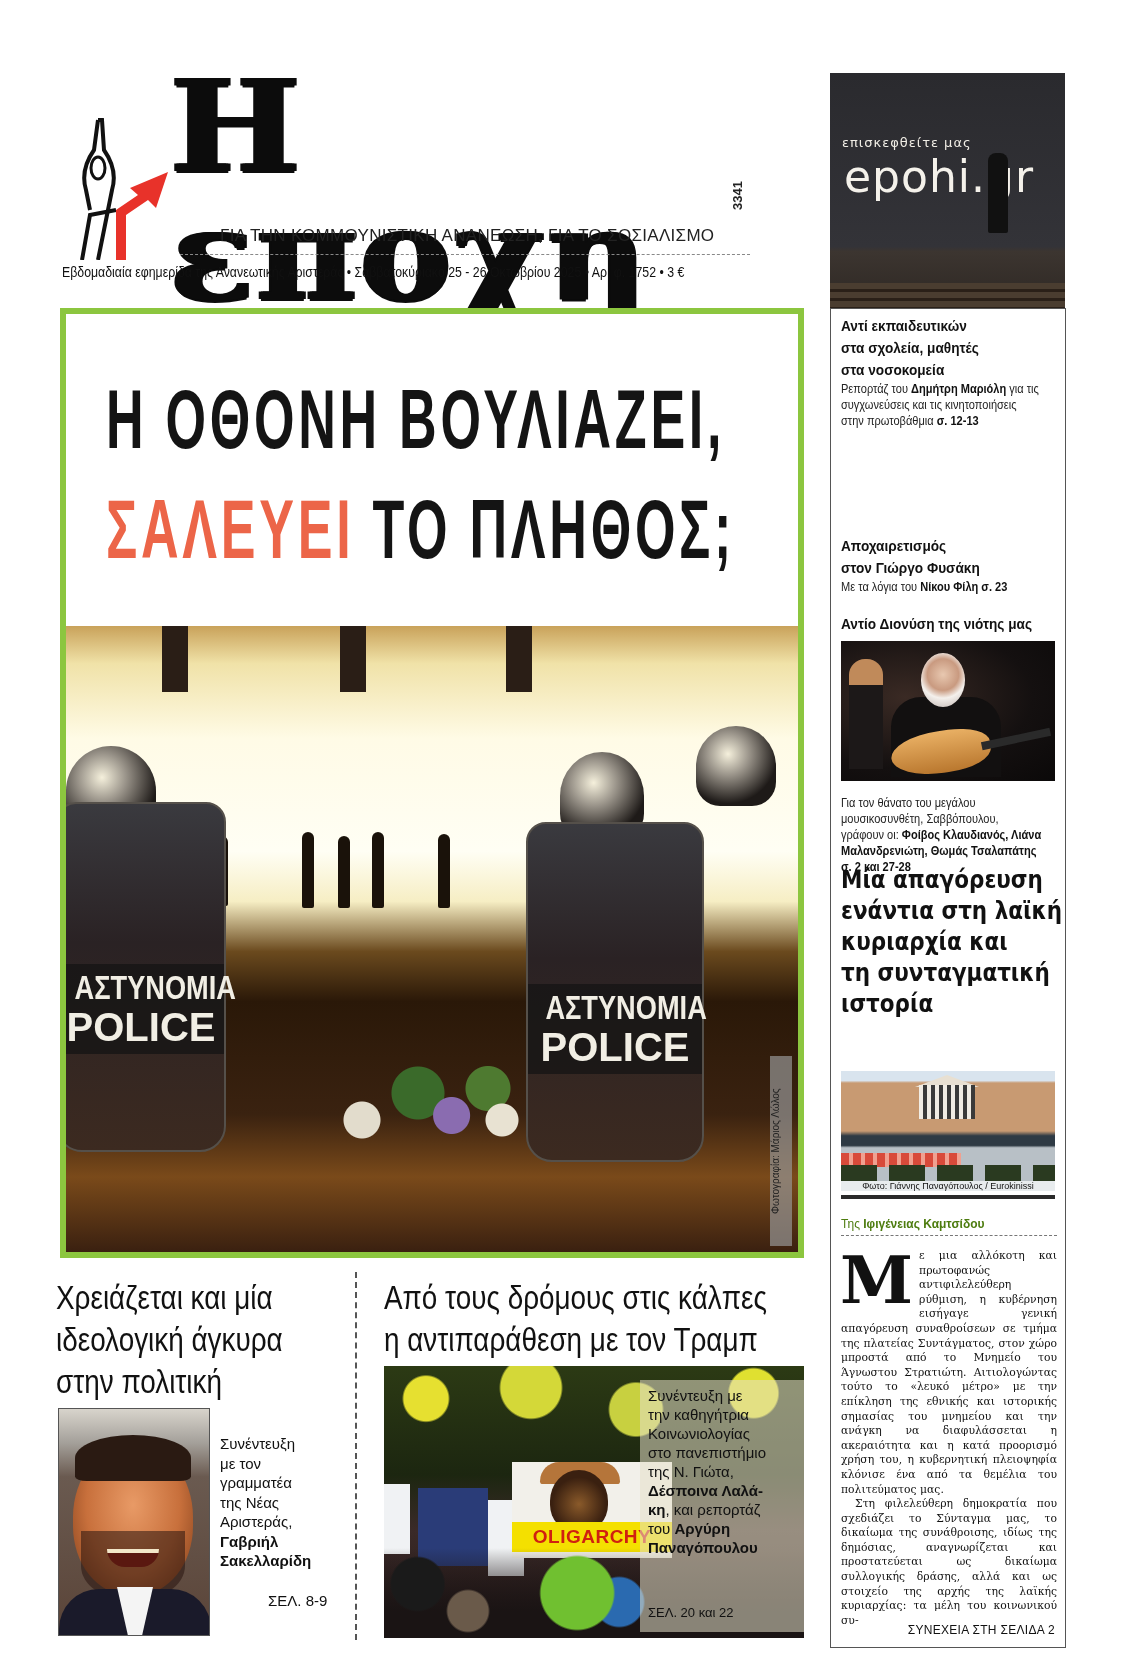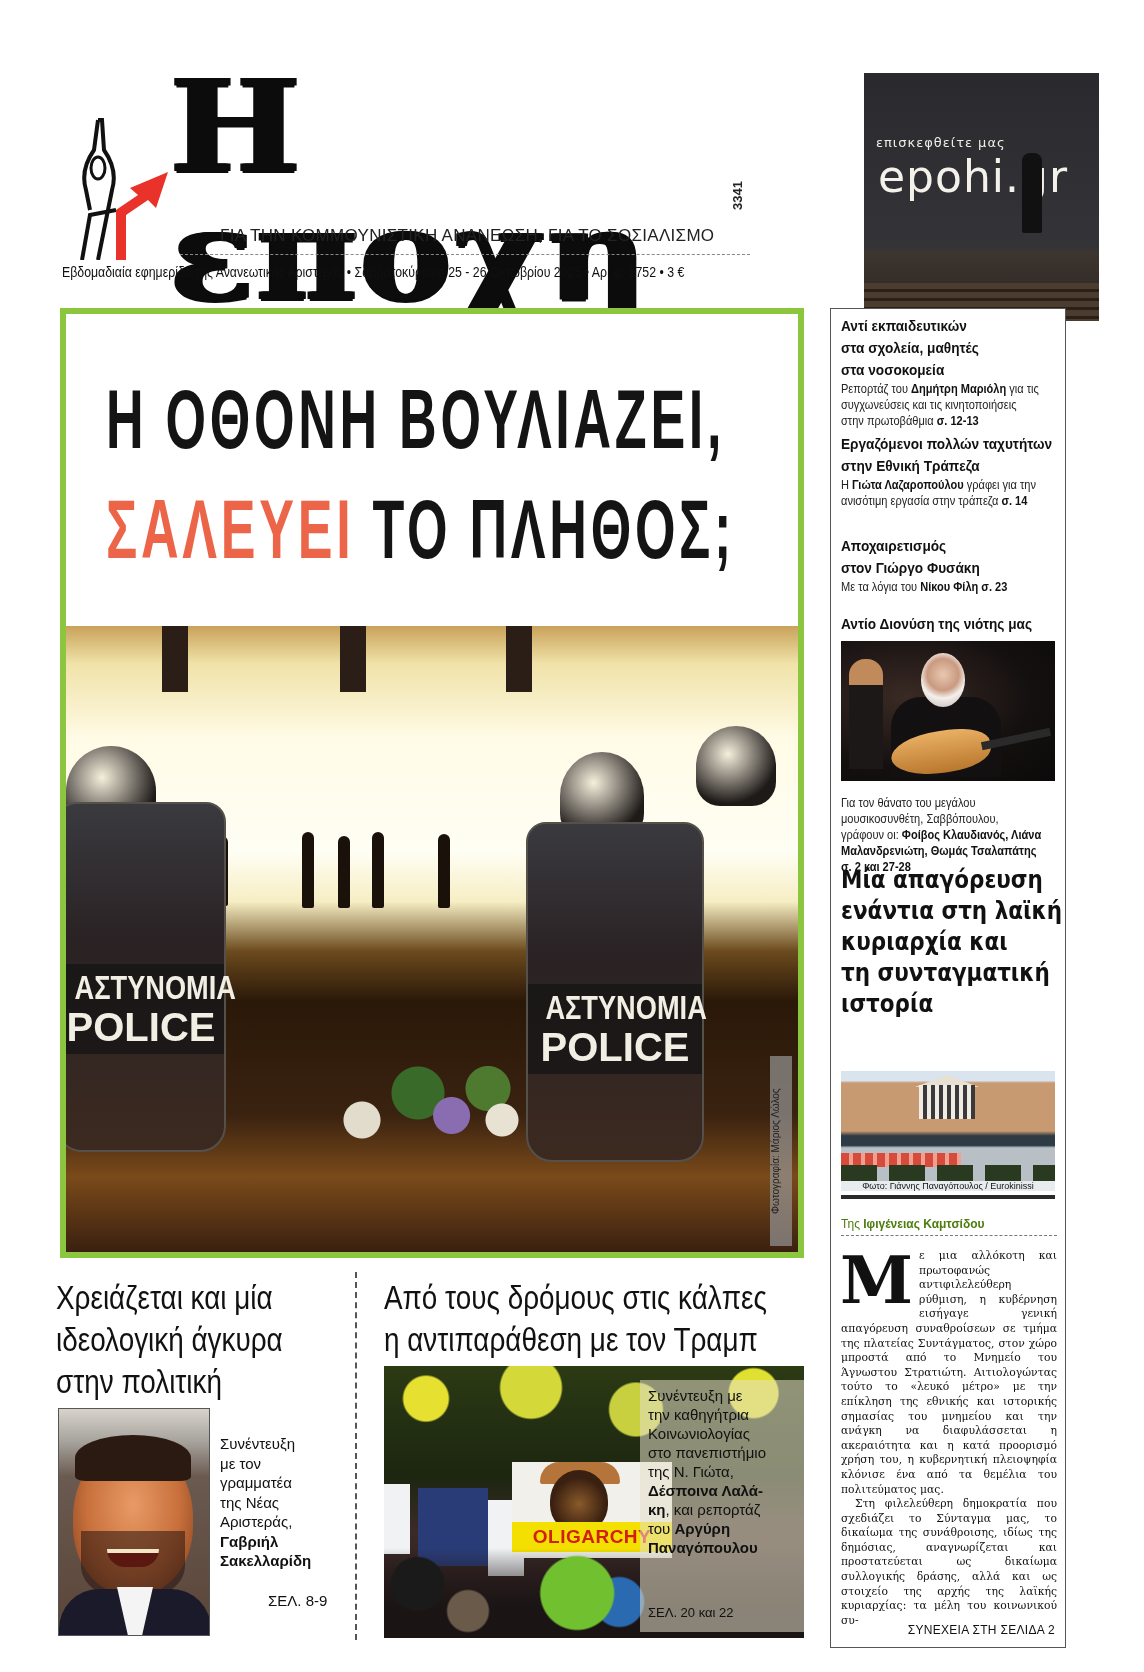--- a/index.html
+++ b/index.html
@@ -25,21 +25,21 @@
     transform: rotate(-90deg); transform-origin: left top; color: #222;
   }
   .masthead-rule { position: absolute; left: 120px; top: 184px; width: 570px; border-top: 1px dashed #888; }
   .dateline {
     position: absolute; left: 62px; top: 264px; font-size: 14px; color: #111;
     transform: scaleX(0.88); transform-origin: left top; white-space: nowrap;
   }
 
   
   .ad-box {
-    position: absolute; left: 864px; top: 73px; width: 235px; height: 248px;
+    position: absolute; left: 830px; top: 73px; width: 235px; height: 248px;
     background: linear-gradient(180deg,#2a2a2e 0%,#333338 70%,#3c3530 72%,#2a2420 100%);
     overflow: hidden;
   }
   .ad-floor { position:absolute; left:0; right:0; bottom:0; height:38px;
     background: repeating-linear-gradient(180deg,#4a3d30 0 6px,#2a2018 6px 9px); }
   .ad-small { position:absolute; left:12px; top:62px; color:#f0ede5; font-size:13px;
     font-family:"DejaVu Sans", sans-serif; letter-spacing:1px; }
   .ad-big { position:absolute; left:14px; top:78px; color:#f4f1ea; font-size:44px;
     font-family:"DejaVu Sans", sans-serif; font-weight: normal; letter-spacing: 1px; }
   .ad-person { position:absolute; left:158px; top:80px; width:20px; height:80px; background:#111; border-radius:8px 8px 2px 2px; }
@@ -264,30 +264,20 @@
       <div>στα σχολεία, μαθητές</div>
       <div>στα νοσοκομεία</div>
     </div>
     <div class="side-sub">
       <div><span>Ρεπορτάζ του </span><b>Δημήτρη Μαριόλη</b><span> για τις</span></div>
       <div>συγχωνεύσεις και τις κινητοποιήσεις</div>
       <div><span>στην πρωτοβάθμια </span><b>σ. 12-13</b></div>
     </div>
   </div>
 
-  <div class="side-item" style="top:124px">
-    <div class="side-head">
-      <div>Εργαζόμενοι πολλών ταχυτήτων</div>
-      <div>στην Εθνική Τράπεζα</div>
-    </div>
-    <div class="side-sub">
-      <div><span>Η </span><b>Γιώτα Λαζαροπούλου</b><span> γράφει για την</span></div>
-      <div><span>ανισότιμη εργασία στην τράπεζα </span><b>σ. 14</b></div>
-    </div>
-  </div>
 
   <div class="side-item" style="top:226px">
     <div class="side-head">
       <div>Αποχαιρετισμός</div>
       <div>στον Γιώργο Φυσάκη</div>
     </div>
     <div class="side-sub">
       <div><span>Με τα λόγια του </span><b>Νίκου Φίλη σ. 23</b></div>
     </div>
   </div>

